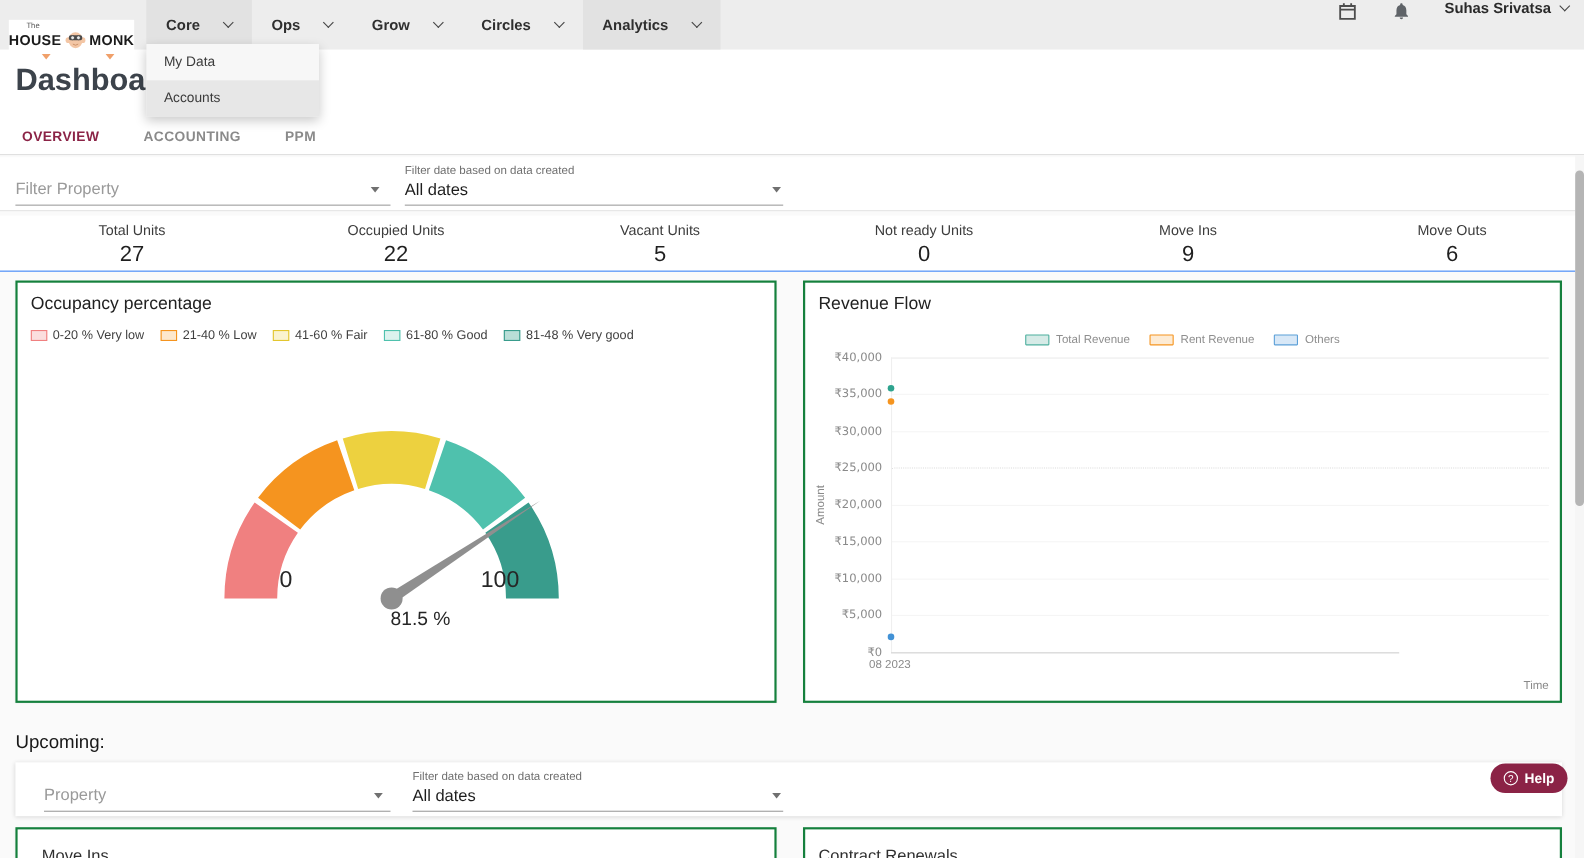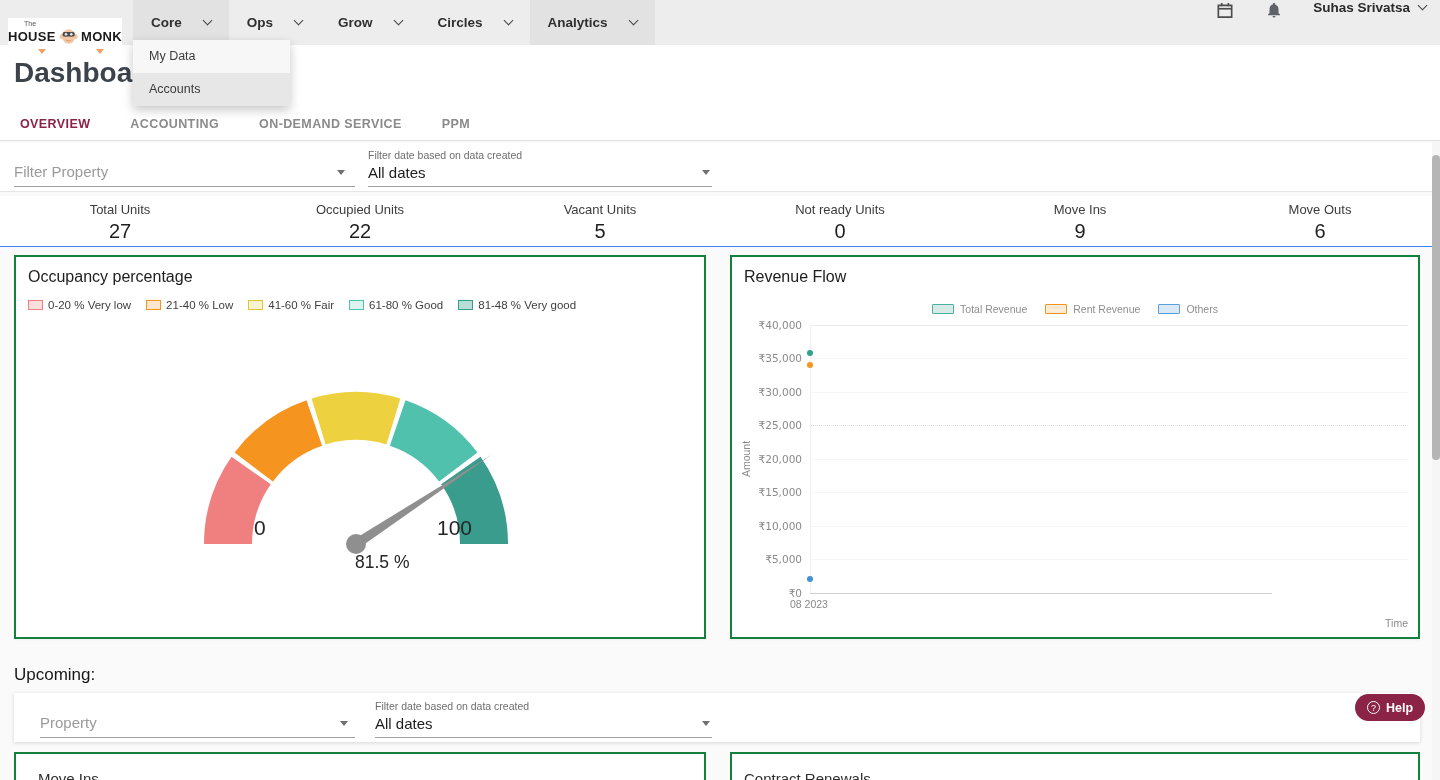--- a/index.html
+++ b/index.html
@@ -164,21 +164,20 @@
 <div class="menu">
   <div class="menu-item">My Data</div>
   <div class="menu-item hovered">Accounts</div>
 </div>
 
 <div class="header">
   <div class="page-title">Dashboard</div>
   <div class="tabs">
     <div class="tab active">OVERVIEW</div>
     <div class="tab">ACCOUNTING</div>
-    <div class="tab">ON-DEMAND SERVICE</div>
     <div class="tab">PPM</div>
   </div>
 </div>
 
 <div class="filter-bar">
   <div style="position:absolute; left:14px; top:0; width:341px; height:49px; cursor:pointer;">
     <span class="ph-text" style="left:0; top:20px;">Filter Property</span>
     <span class="caret" style="left:323px; top:27px;"></span>
     <div class="underline" style="left:0; top:43px; width:341px;"></div>
   </div>

